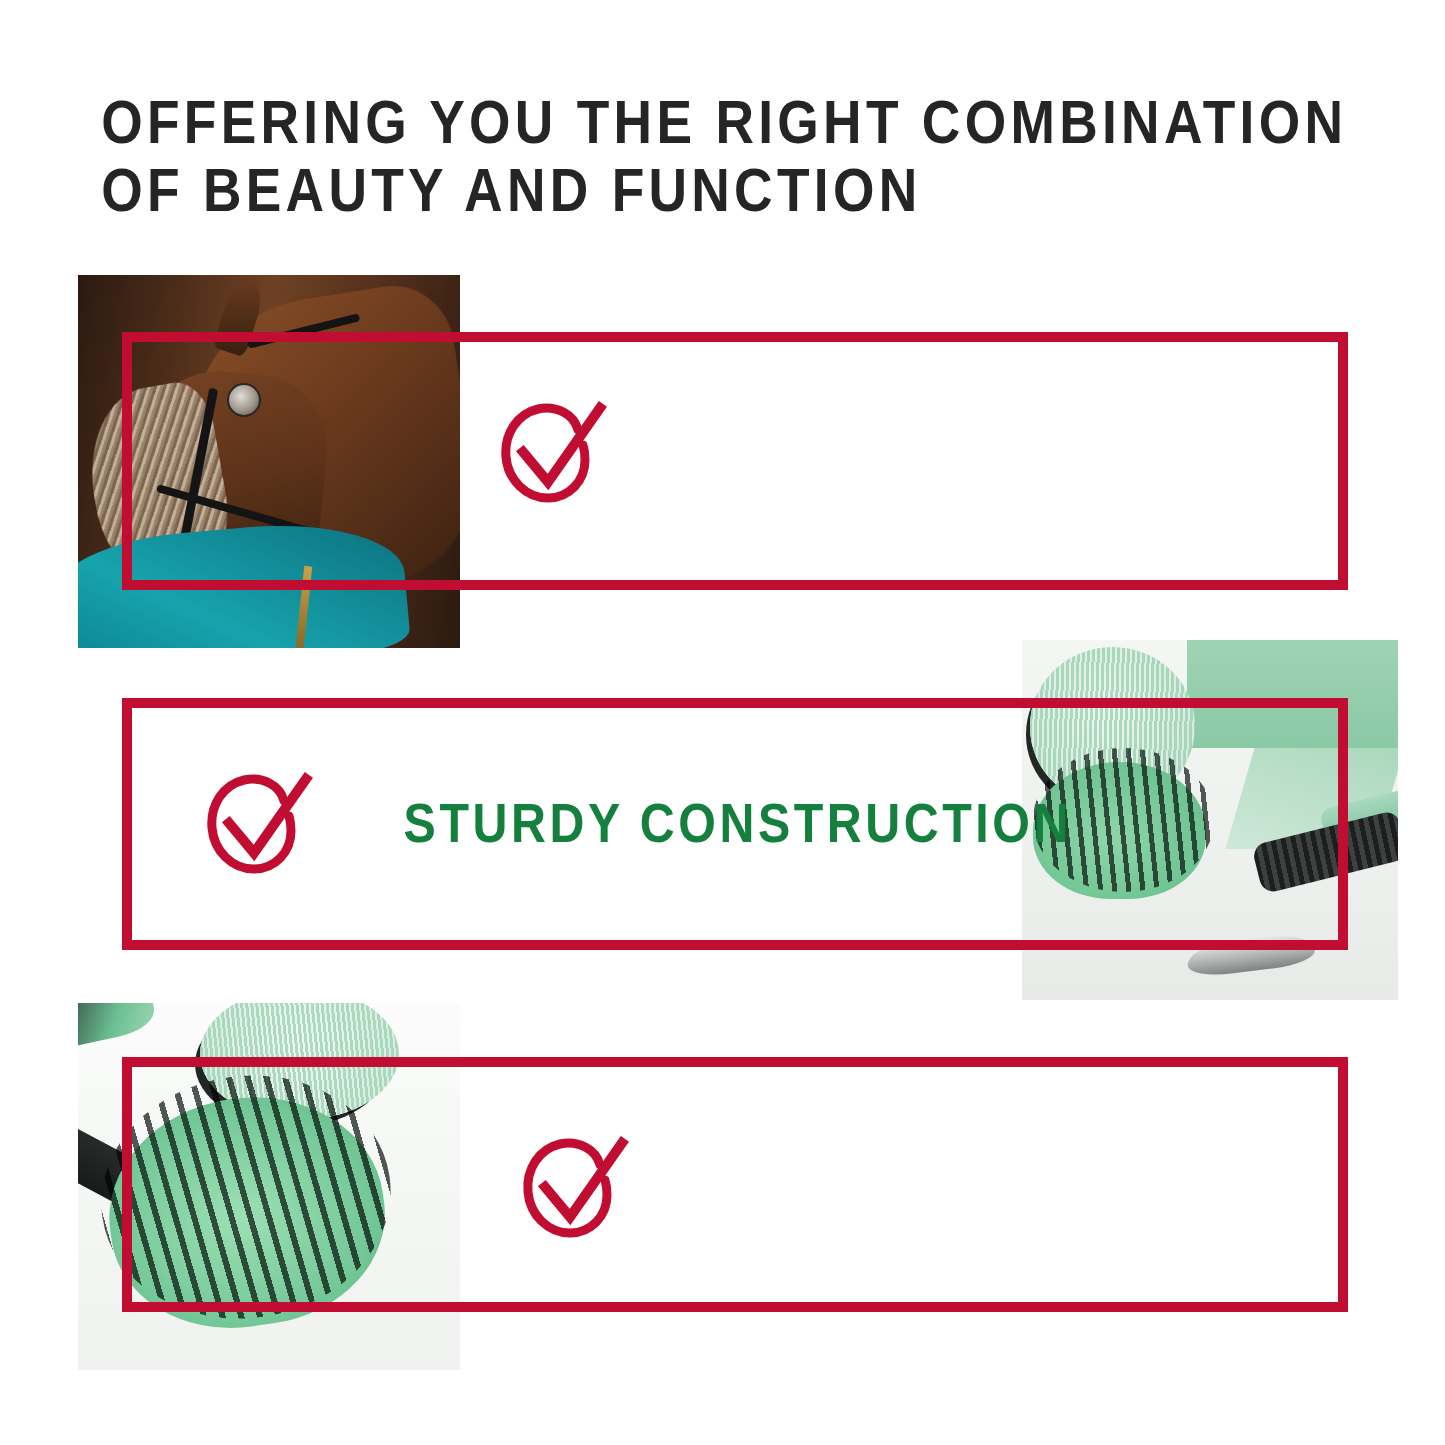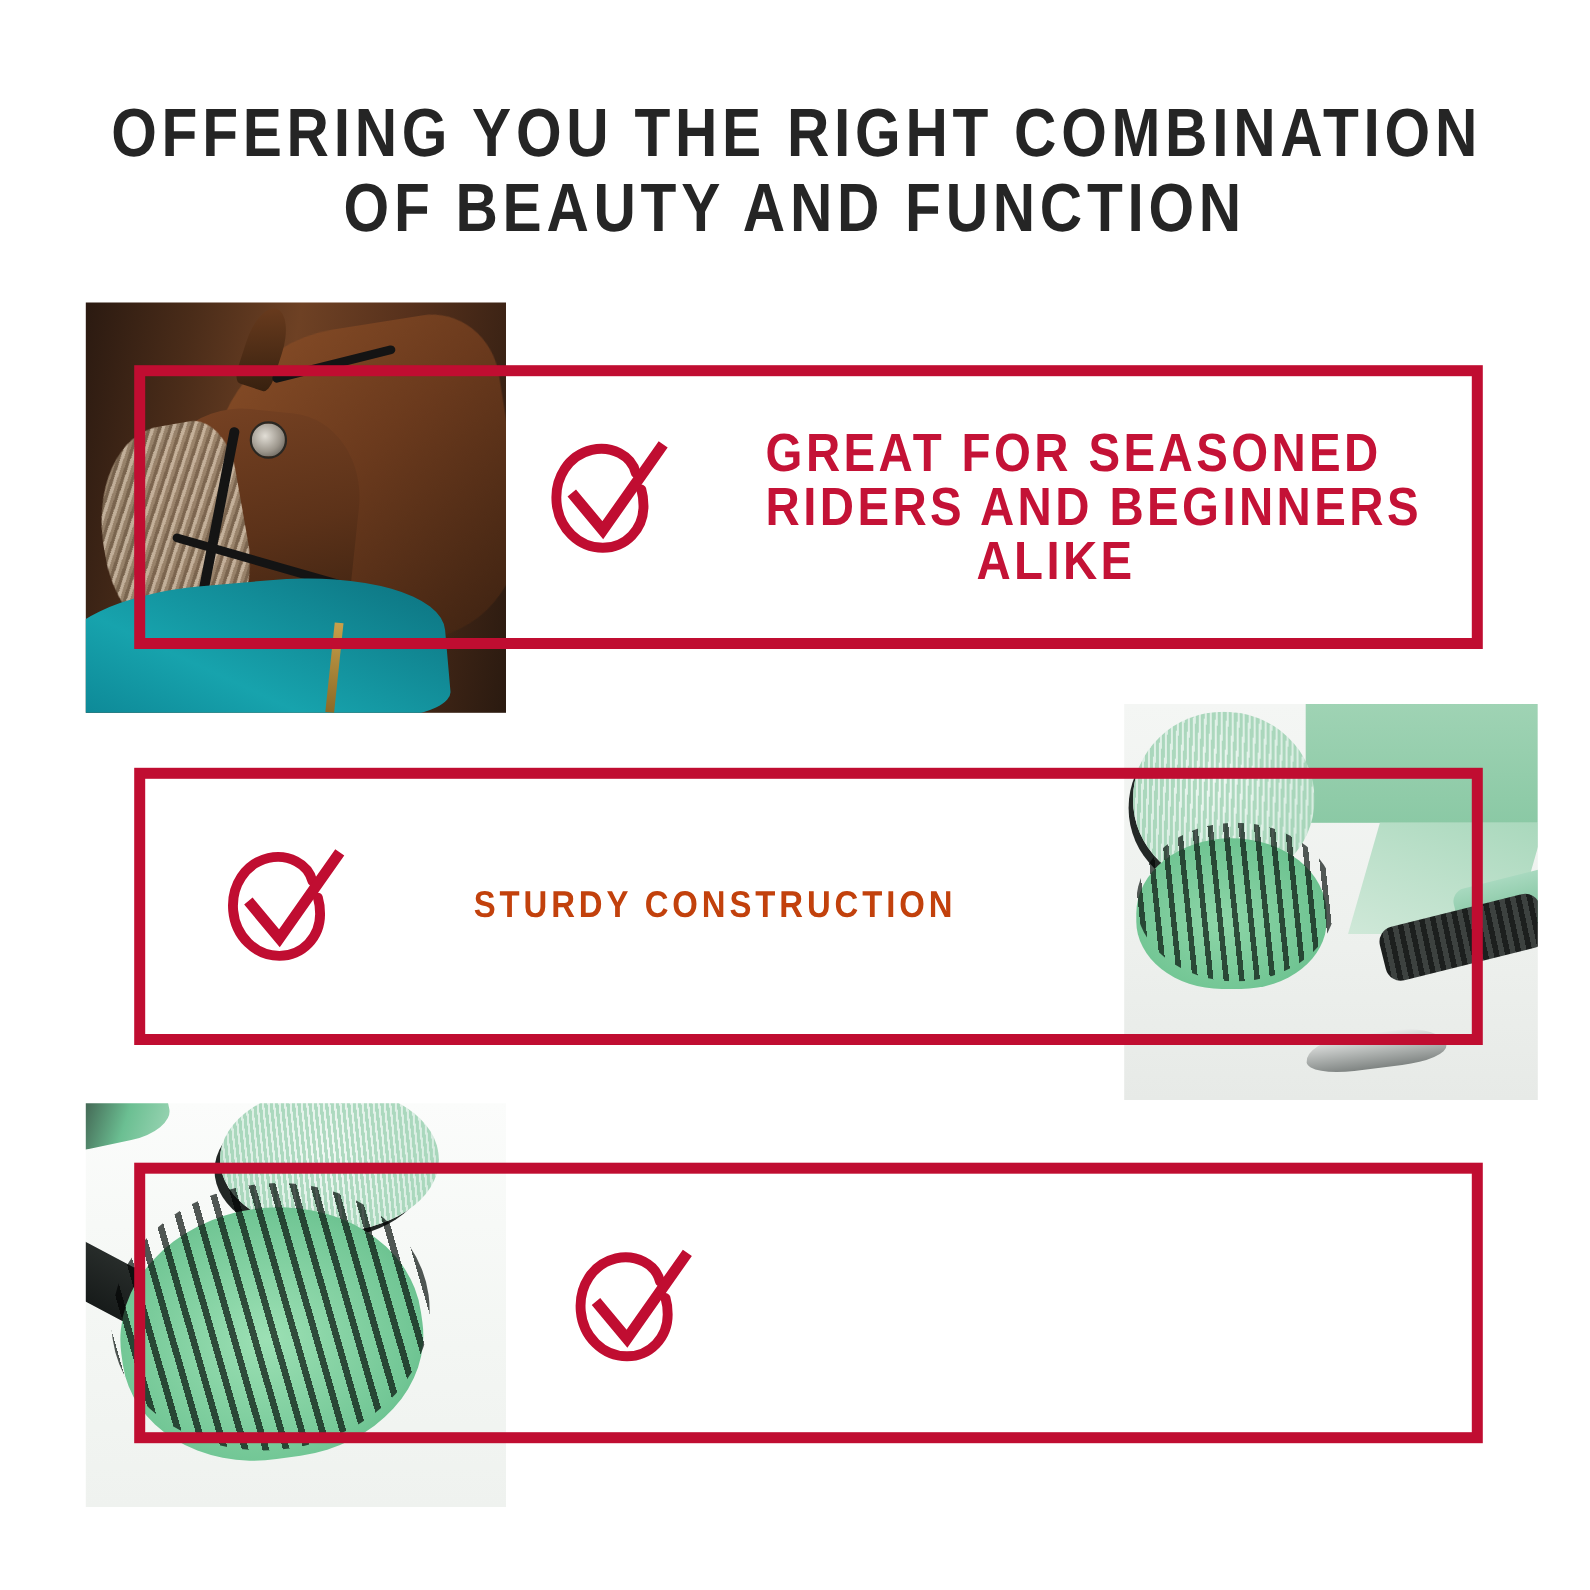--- a/index.html
+++ b/index.html
@@ -17,21 +17,20 @@
     background: var(--bg, #ffffff);
     overflow: hidden;
   }
 
   
   .headline {
     position: absolute;
     left: 0;
     top: 88px;
     width: 1445px;
-    text-align: center;
     color: #252525;
   }
   .headline-line {
     display: block;
     font-family: "Liberation Sans Narrow", "Liberation Sans", sans-serif;
     font-weight: 700;
     font-size: 62px;
     line-height: 68px;
     letter-spacing: 5px;
     text-transform: uppercase;
@@ -298,25 +297,20 @@
   <div class="frame" style="left:122px; top:332px; width:1226px; height:258px; border-width:10px; border-color:#c00d31;"></div>
 
   <div class="feature-icon" style="left:490px; top:395px; width:120px; height:118px;">
     <svg viewBox="0 0 120 118" width="120" height="118" aria-hidden="true">
       <path d="M88 35 C84 19 66 10 48 14 C27 19 14 39 16 62 C18 85 36 103 58 103
                C79 103 95 86 95 65 C95 60 94.5 55 93 50" fill="none" stroke="#c00d31" stroke-width="9" stroke-linecap="round"></path>
       <path d="M33 57 L58 87 L110 13" fill="none" stroke="#c00d31" stroke-width="10" stroke-linecap="square" stroke-linejoin="miter"></path>
     </svg>
   </div>
 
-  <div class="feature-text" style="left:660px; top:388px; width:600px; font-size:49px; line-height:49px; letter-spacing:3.5px; color:#c41236;">
-    <span class="ln">Great for seasoned</span>
-    <span class="ln">riders and beginners</span>
-    <span class="ln">alike</span>
-  </div>
 
   <div class="photo photo-kit" style="left:1022px; top:640px; width:376px; height:360px;">
     <div class="kit-greenpanel"></div>
     <div class="kit-greenpanel2"></div>
     <div class="kit-bristle-head"></div>
     <div class="kit-pinbrush"></div>
     <div class="kit-pins"></div>
     <div class="kit-handle-green"></div>
     <div class="kit-handle-black"></div>
     <div class="kit-pick-blade"></div>
@@ -325,21 +319,21 @@
   <div class="frame" style="left:122px; top:698px; width:1226px; height:252px; border-width:10px; border-color:#c00d31;"></div>
 
   <div class="feature-icon" style="left:196px; top:766px; width:120px; height:118px;">
     <svg viewBox="0 0 120 118" width="120" height="118" aria-hidden="true">
       <path d="M88 35 C84 19 66 10 48 14 C27 19 14 39 16 62 C18 85 36 103 58 103
                C79 103 95 86 95 65 C95 60 94.5 55 93 50" fill="none" stroke="#c00d31" stroke-width="9" stroke-linecap="round"></path>
       <path d="M33 57 L58 87 L110 13" fill="none" stroke="#c00d31" stroke-width="10" stroke-linecap="square" stroke-linejoin="miter"></path>
     </svg>
   </div>
 
-  <div class="feature-text" style="left:370px; top:797px; width:560px; font-size:34px; line-height:52px; letter-spacing:4px; color:#c2410c;">
+  <div class="feature-text" style="left:370px; top:797px; width:560px; font-size:55px; line-height:52px; letter-spacing:4px; color:#15803d;">
     <span class="ln">Sturdy construction</span>
   </div>
 
   <div class="photo photo-brush" style="left:78px; top:1003px; width:382px; height:367px;">
     <div class="brush-topleft"></div>
     <div class="brush-round"></div>
     <div class="brush-handle"></div>
     <div class="brush-pad"></div>
     <div class="brush-pins"></div>
   </div>

